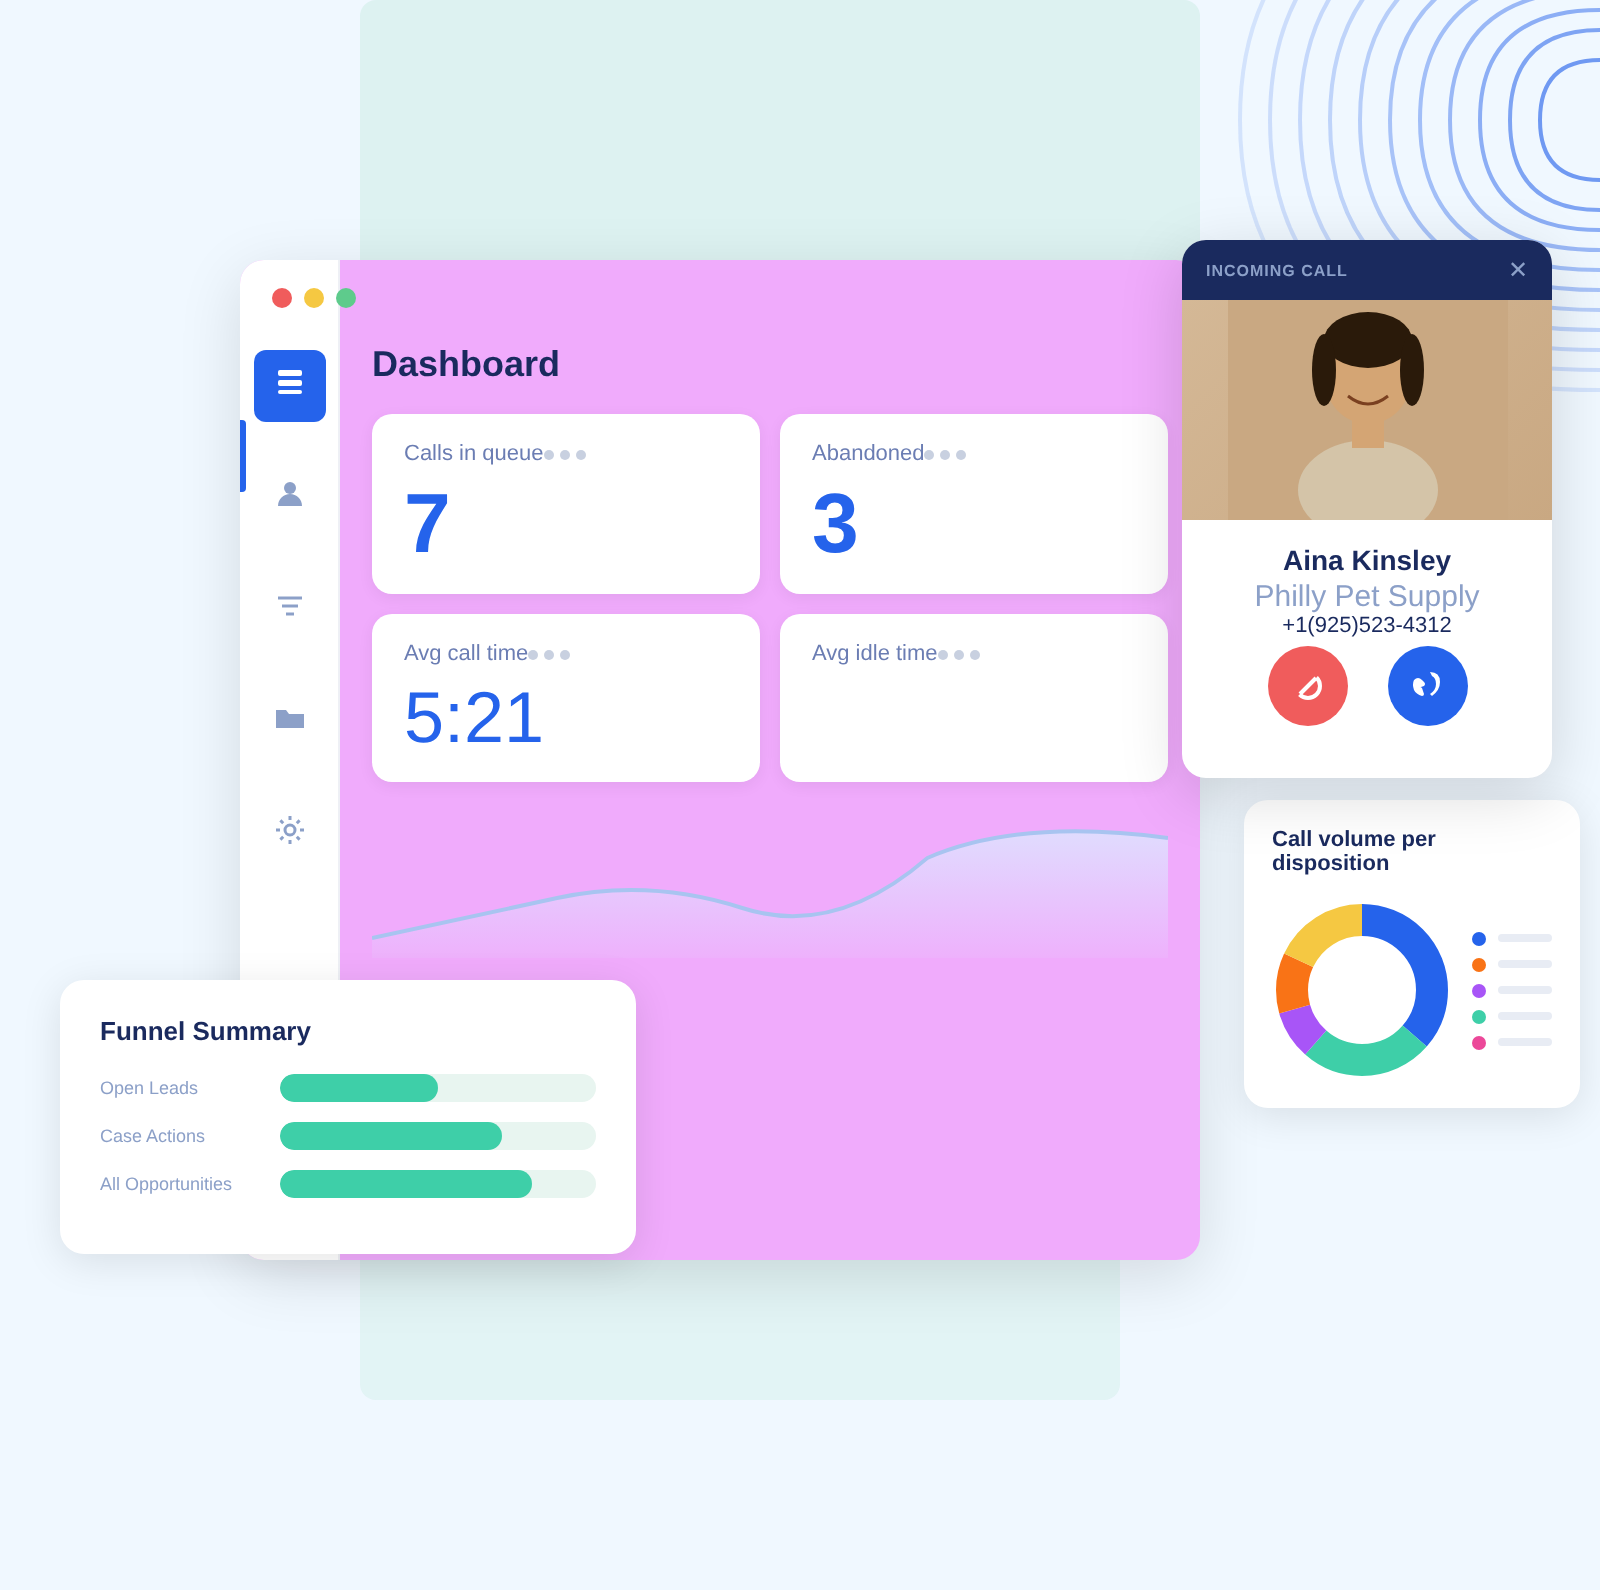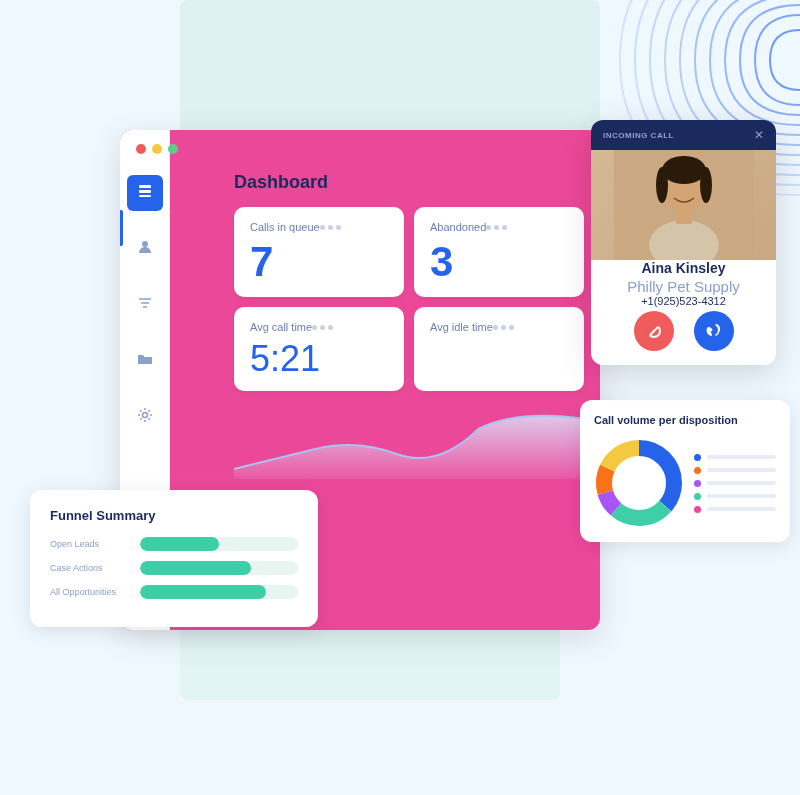--- a/index.html
+++ b/index.html
@@ -35,26 +35,25 @@
       opacity: 0.5;
     }
 
     
     .dashboard-window {
       position: absolute;
       top: 130px;
       left: 120px;
       width: 480px;
       height: 500px;
-      background: #ec4899;
+      background: #f0abfc;
       border-radius: 12px;
       box-shadow: 0 8px 32px rgba(0,0,0,0.12);
       overflow: hidden;
       display: flex;
-      gap: 48px;
     }
 
     
     .window-dots {
       position: absolute;
       top: 14px;
       left: 16px;
       display: flex;
       gap: 6px;
       z-index: 10;
@@ -270,20 +269,21 @@
       height: 110px;
       background: linear-gradient(135deg, #d4b896 0%, #c9a882 100%);
       display: flex;
       align-items: center;
       justify-content: center;
       overflow: hidden;
     }
 
     
     .caller-info {
+      padding: 12px;
       text-align: center;
     }
 
     .caller-name {
       font-size: 14px;
       font-weight: 700;
       color: #1a2a5e;
       margin-bottom: 2px;
     }
 
@@ -326,21 +326,21 @@
     .call-btn-accept {
       background: #2563eb;
       color: #fff;
     }
 
     
     .right-panel {
       position: absolute;
       top: 400px;
       right: 10px;
-      width: 210px;
+      width: 168px;
       background: #fff;
       border-radius: 12px;
       padding: 14px;
       box-shadow: 0 4px 20px rgba(0,0,0,0.10);
       z-index: 15;
     }
 
     .right-panel-title {
       font-size: 11px;
       font-weight: 600;

